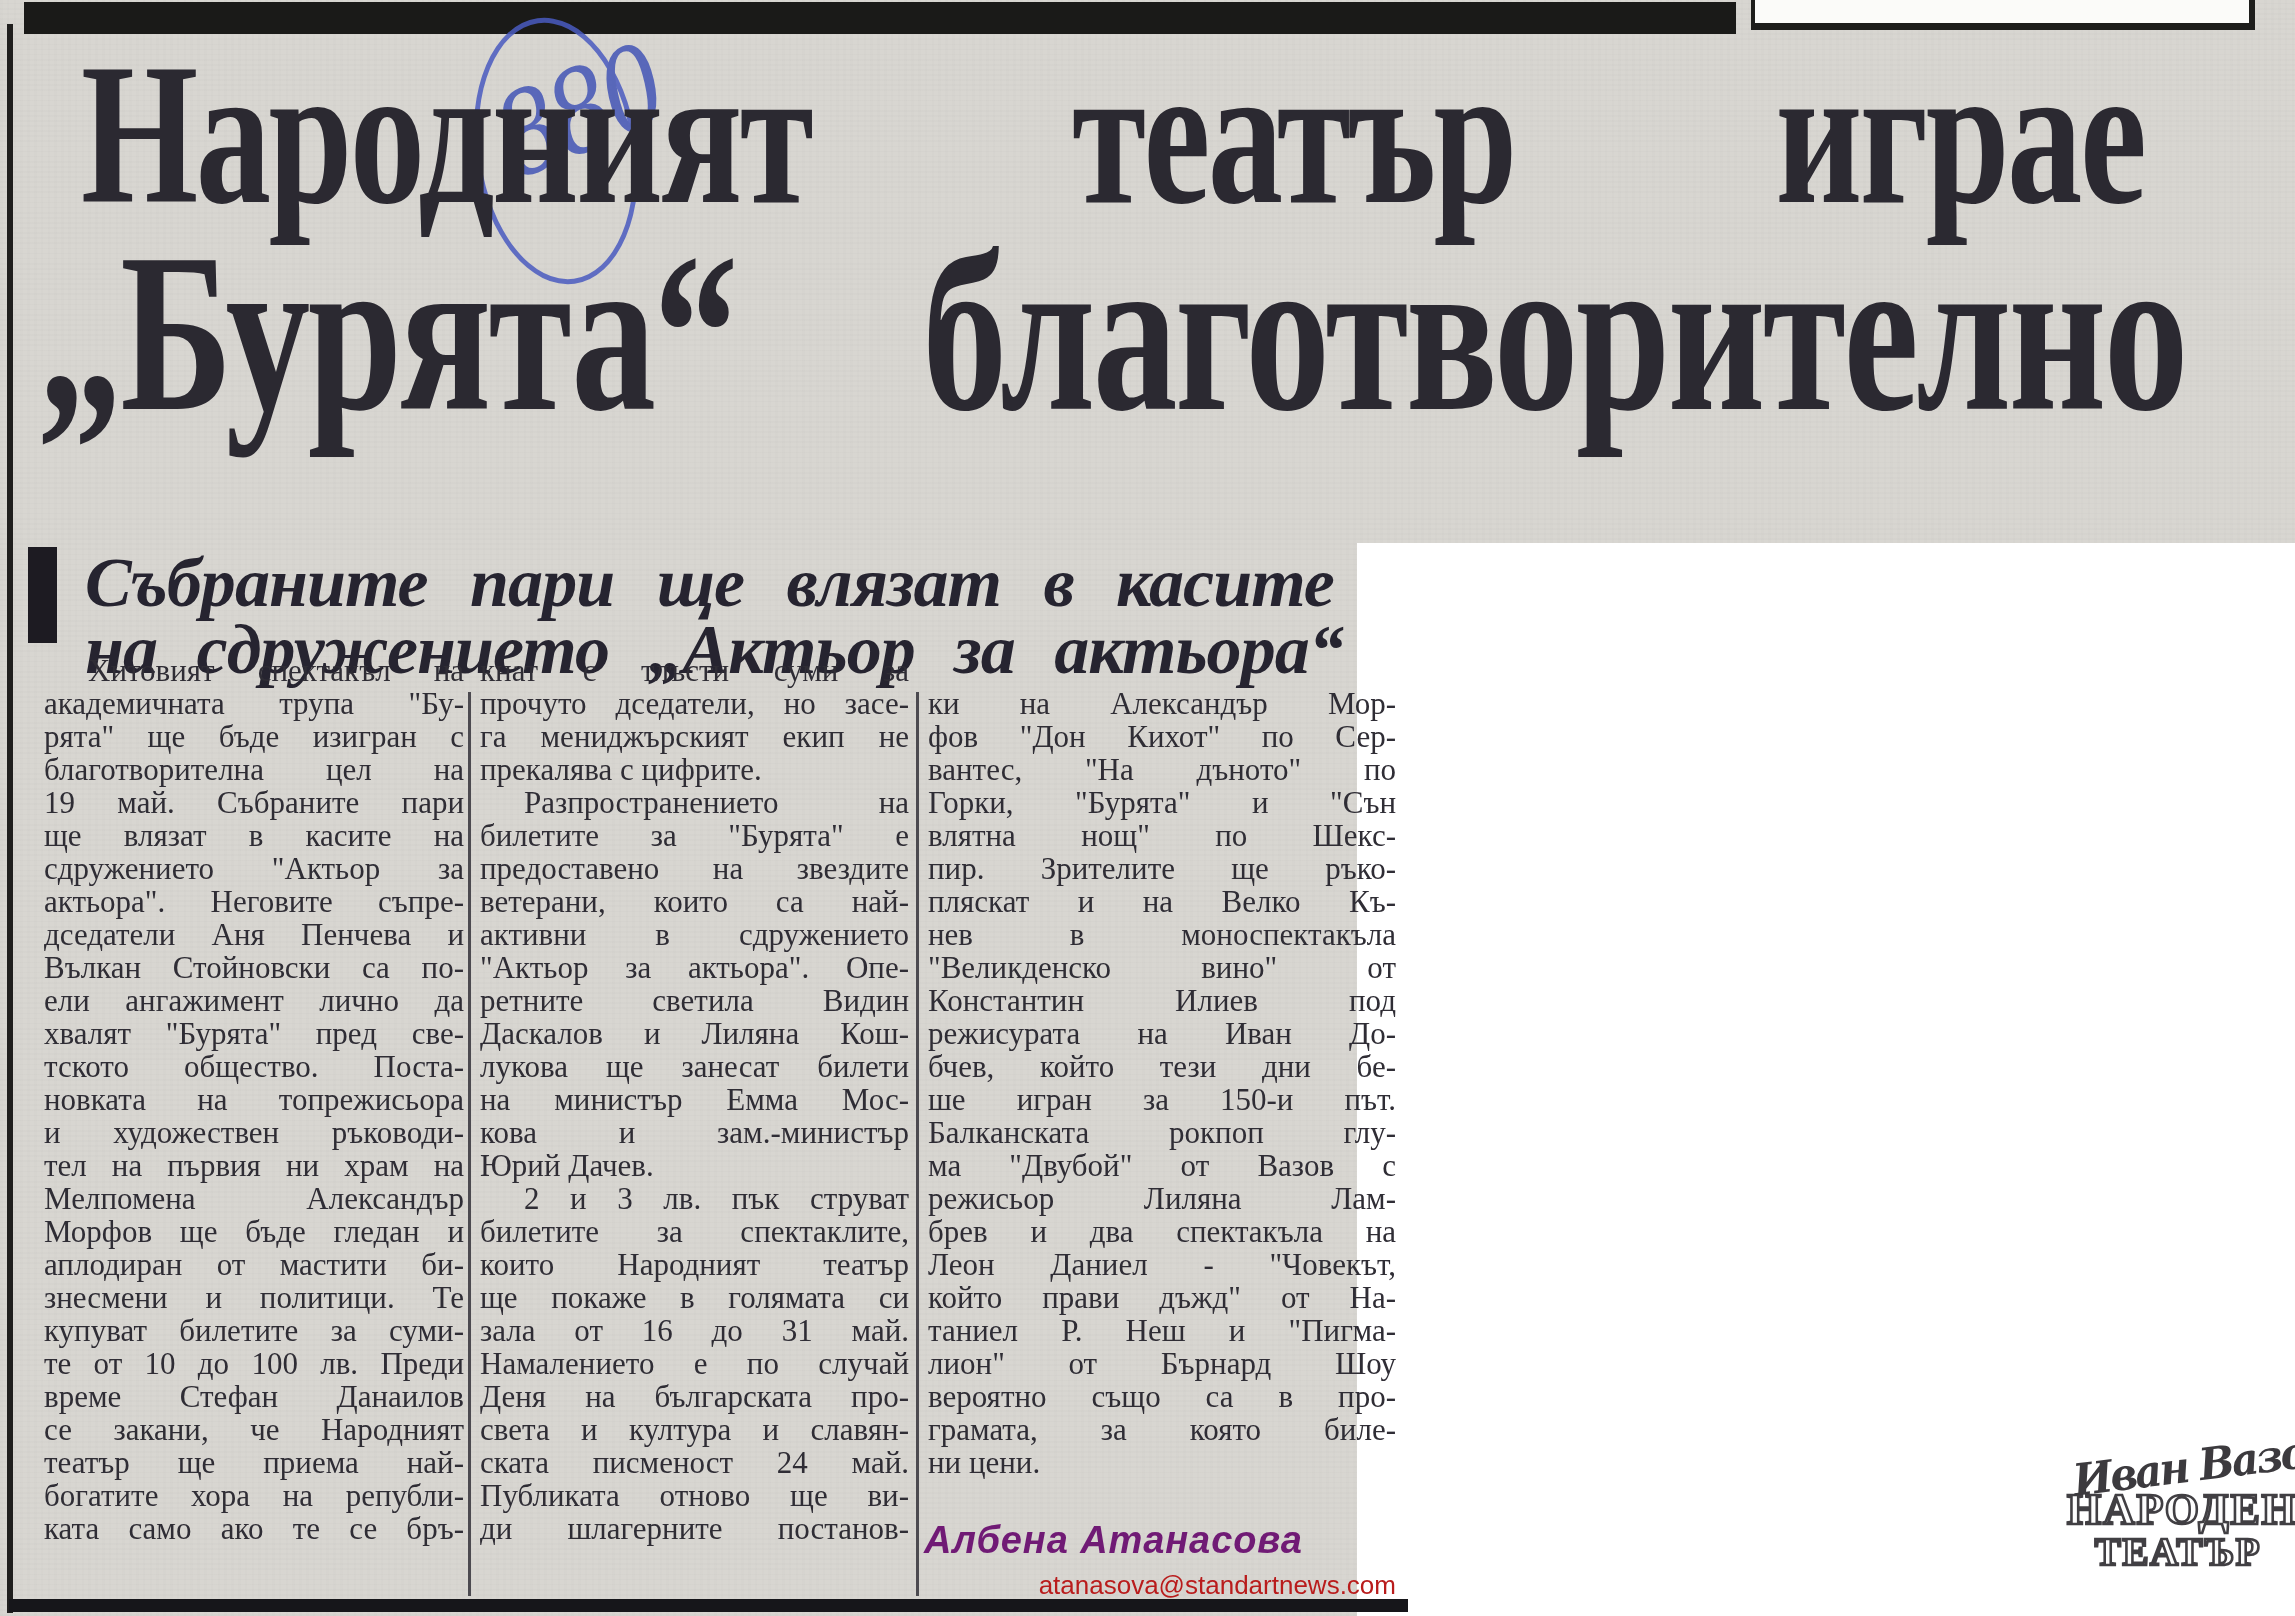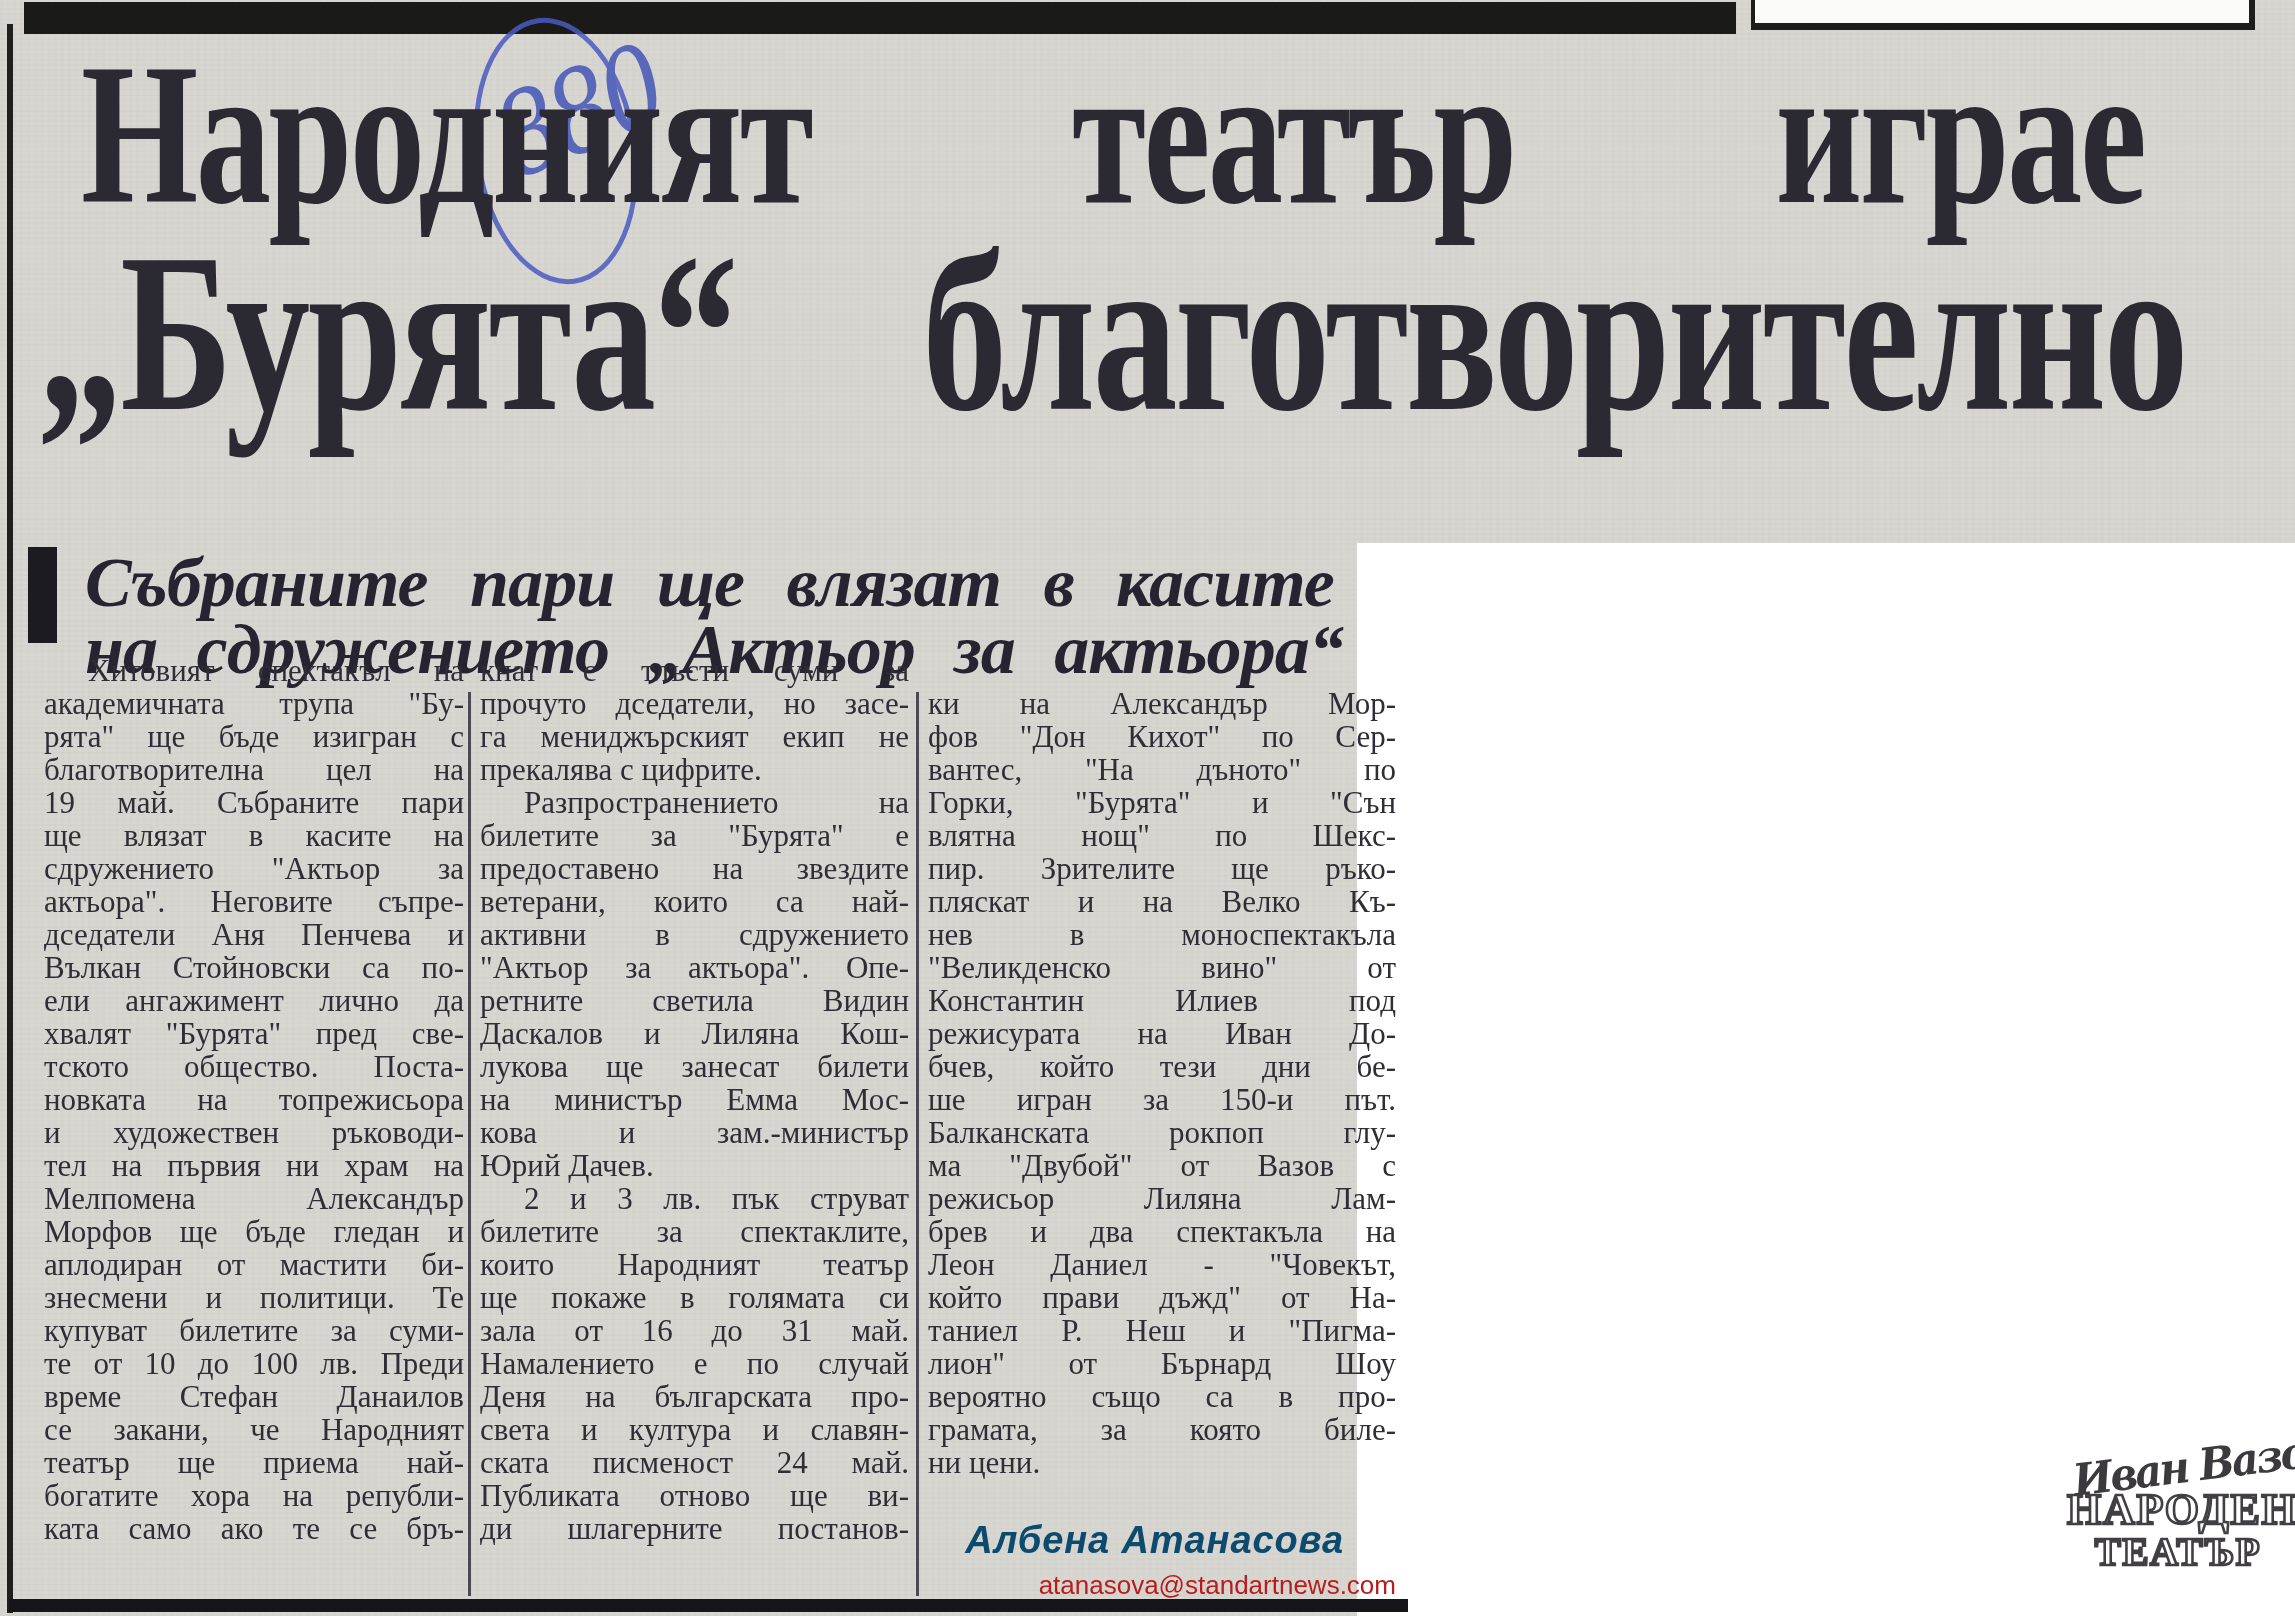--- a/index.html
+++ b/index.html
@@ -43,23 +43,23 @@
   .col2{left:480px;width:429px;}
   .col3{left:928px;width:468px;margin-top:33px;}
   .bodyline{text-align:justify;text-align-last:justify;overflow:visible;}
   .bodyline.indent{text-indent:44px;}
   .bodyline.pend{text-align-last:left;}
   .separator{position:absolute;top:692px;width:2.6px;height:904px;background:#4c4a50;}
   .sep1{left:468px;}
   .sep2{left:916px;}
 
   
-  .byline{position:absolute;left:876px;top:1519px;width:468px;text-align:right;
+  .byline{position:absolute;left:924px;top:1519px;width:468px;text-align:left;
           font-family:"Liberation Sans",sans-serif;font-weight:700;font-style:italic;
-          font-size:38px;color:#0c4a6e;letter-spacing:0.9px;}
+          font-size:38px;color:#701a75;letter-spacing:0.9px;}
   .email{position:absolute;left:928px;top:1570px;width:468px;text-align:right;
          font-family:"Liberation Sans",sans-serif;font-size:26px;color:#b91c1c;}
 
   
   .logo{position:absolute;left:2067px;top:1442px;width:222px;text-align:center;color:#3c3a3e;}
   .logo-signature{font-family:"DejaVu Serif",serif;font-style:italic;font-weight:700;
                   font-size:44px;transform:rotate(-7deg) scaleX(.95);transform-origin:50% 50%;
                   letter-spacing:-2.6px;white-space:nowrap;}
   .logo-l1,.logo-l2{font-family:"Liberation Serif",serif;font-weight:700;color:#fdfdfd;
                     -webkit-text-stroke:2.6px #413f43;text-stroke:2.6px #413f43;letter-spacing:1.7px;

